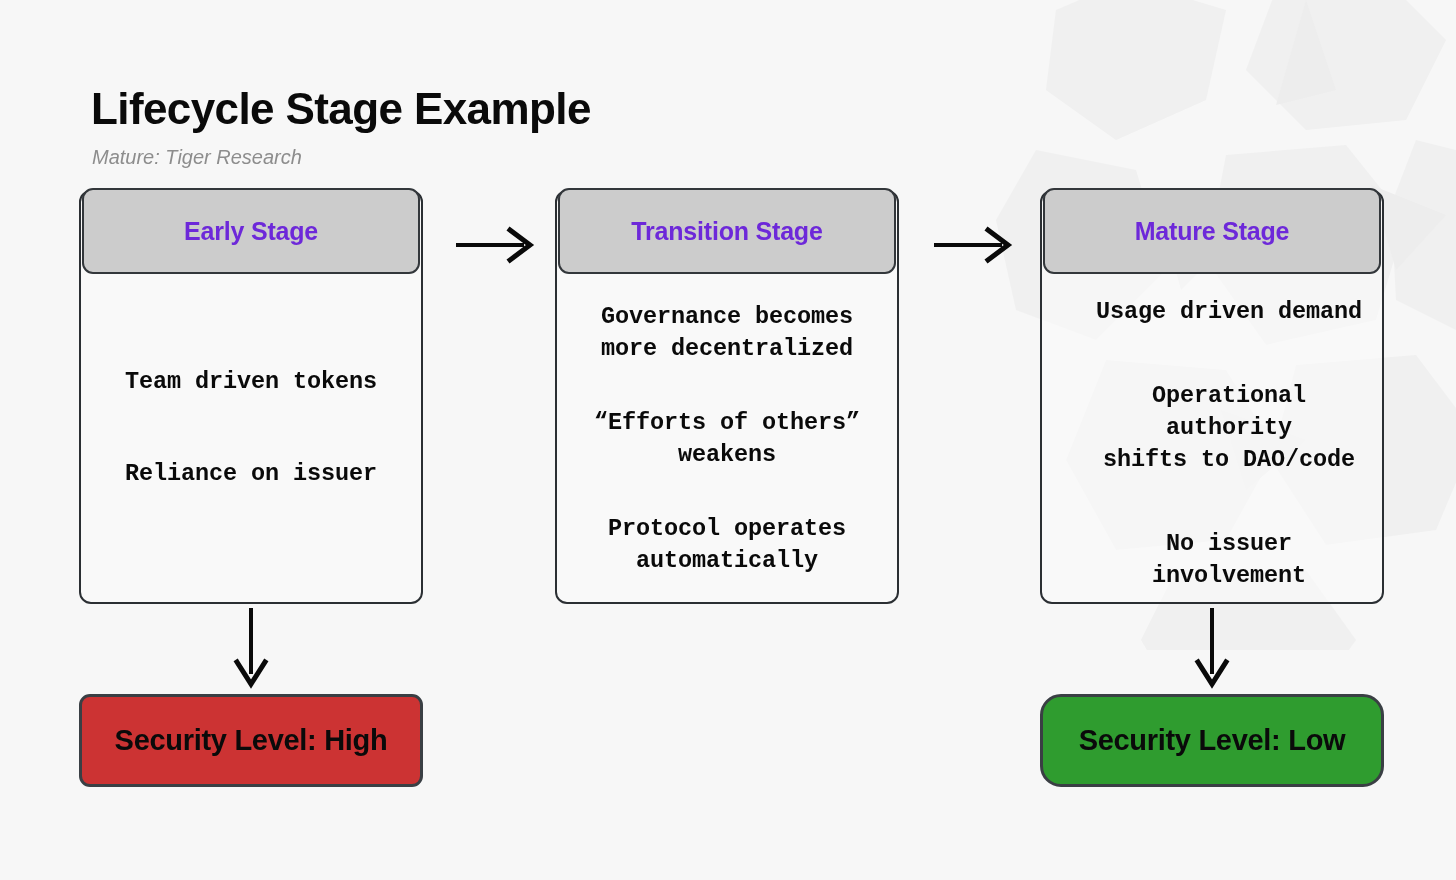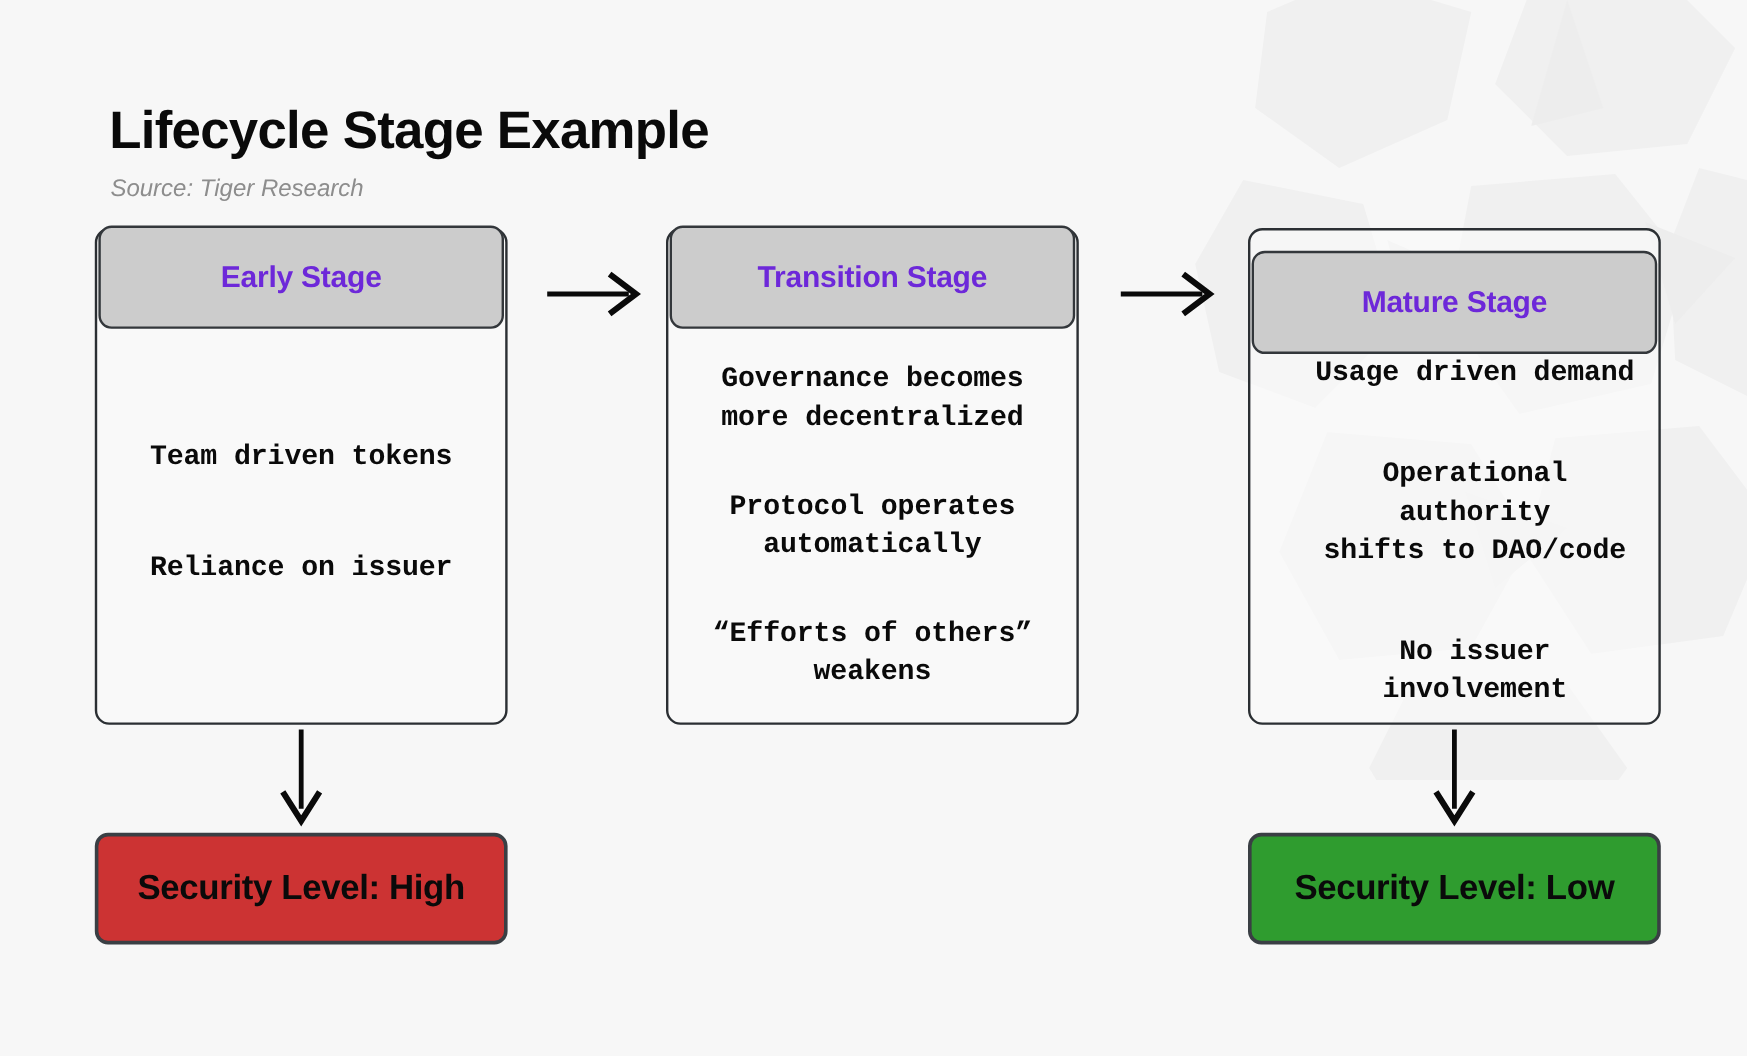--- a/index.html
+++ b/index.html
@@ -187,21 +187,21 @@
     <polygon points="130,390 250,400 300,480 250,570 140,580 90,490"></polygon>
     <polygon points="320,395 440,385 500,465 460,560 350,575 295,490"></polygon>
     <polygon points="200,600 330,600 380,670 330,740 210,745 165,670"></polygon>
     <path d="M330,30 L360,120 L300,135 Z" fill="#ededed"></path>
     <path d="M180,230 L260,265 L205,320 Z" fill="#ededed"></path>
     <path d="M395,215 L470,245 L420,300 Z" fill="#ededed"></path>
     <path d="M245,440 L330,470 L270,520 Z" fill="#ededed"></path>
   </svg>
 
   <div id="page-title">Lifecycle Stage Example</div>
-  <div id="page-source">Source: Tiger Research</div>
+  <div id="page-source">Mature: Tiger Research</div>
 
   <div class="stage-card c0">
     <div class="card-outline"></div>
     <div class="card-header" style="background: rgb(204, 204, 204);">
       <span class="card-header-label">Early Stage</span>
     </div>
     <div class="card-body items-2">
       <div class="card-item">Team driven tokens</div>
       <div class="card-item">Reliance on issuer</div>
     </div>
@@ -213,35 +213,35 @@
   </svg>
 
   <div class="stage-card c1">
     <div class="card-outline"></div>
     <div class="card-header" style="background: rgb(204, 204, 204);">
       <span class="card-header-label">Transition Stage</span>
     </div>
     <div class="card-body items-3">
       <div class="card-item">Governance becomes
 more decentralized</div>
+      <div class="card-item">“Efforts of others”
+weakens</div>
       <div class="card-item">Protocol operates
 automatically</div>
-      <div class="card-item">“Efforts of others”
-weakens</div>
     </div>
   </div>
 
   <svg class="h-arrow a1" viewBox="0 0 86 46">
     <line x1="4" y1="23" x2="72" y2="23" stroke="#0a0a0a" stroke-width="4"></line>
     <polyline points="58,8 78,23 58,38" fill="none" stroke="#0a0a0a" stroke-width="5" stroke-linecap="square" stroke-linejoin="miter"></polyline>
   </svg>
 
   <div class="stage-card c2">
     <div class="card-outline"></div>
-    <div class="card-header" style="background: rgb(204, 204, 204); margin-top: 21px;">
+    <div class="card-header" style="background: rgb(204, 204, 204);">
       <span class="card-header-label">Mature Stage</span>
     </div>
     <div class="card-body items-3">
       <div class="card-item">Usage driven demand</div>
       <div class="card-item">Operational authority
 shifts to DAO/code</div>
       <div class="card-item">No issuer involvement</div>
     </div>
   </div>
 
@@ -252,17 +252,17 @@
 
   <svg class="v-arrow v1" viewBox="0 0 44 86">
     <line x1="22" y1="2" x2="22" y2="68" stroke="#0a0a0a" stroke-width="4"></line>
     <polyline points="8,56 22,78 36,56" fill="none" stroke="#0a0a0a" stroke-width="5" stroke-linecap="square" stroke-linejoin="miter"></polyline>
   </svg>
 
   <div class="badge b0" style="background: rgb(204, 51, 51);">
     <span class="badge-label">Security Level: High</span>
   </div>
 
-  <div class="badge b1" style="background: rgb(47, 156, 47);">
+  <div class="badge b1" style="background: rgb(47, 156, 47); border-radius: 21px;">
     <span class="badge-label">Security Level: Low</span>
   </div>
 
 </div>
 
 </body></html>

